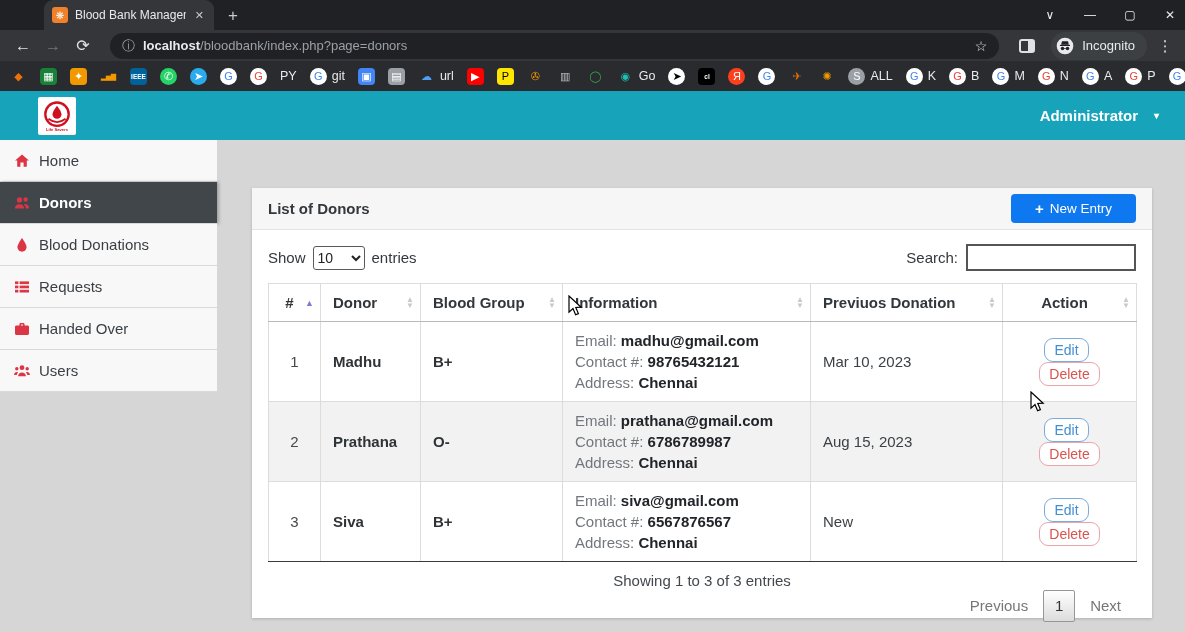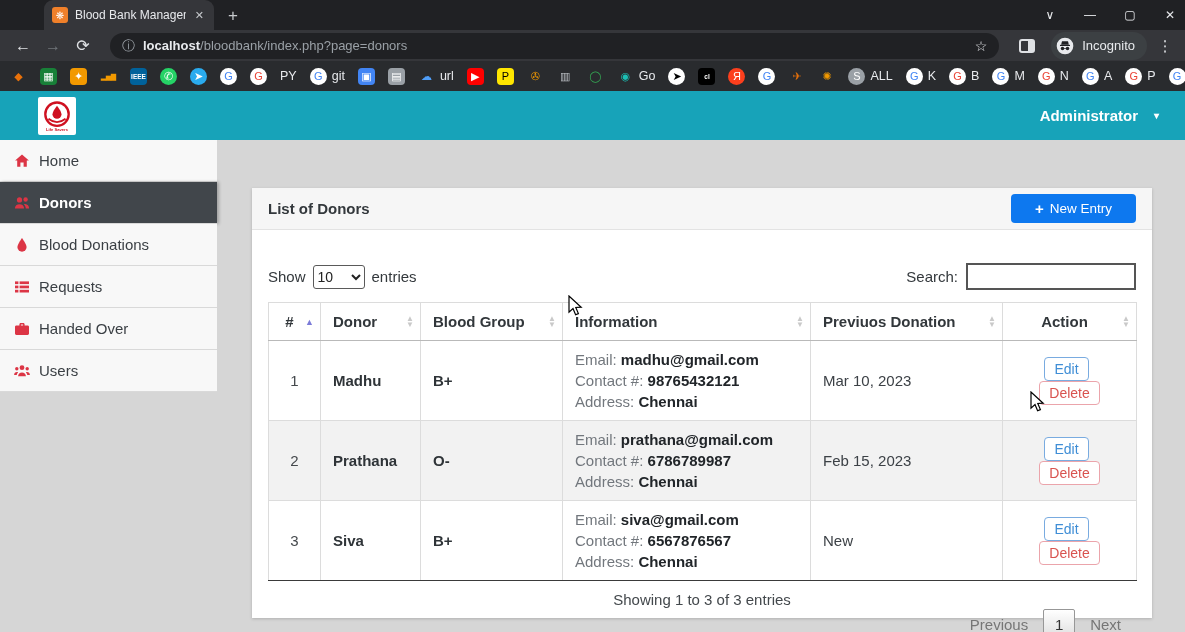--- a/index.html
+++ b/index.html
@@ -64,21 +64,21 @@
   .card { position:absolute; left:252px; top:48px; width:900px; height:430px; background:#fff;
           box-shadow:0 1px 3px rgba(0,0,0,.18); }
   .card-header { height:42px; background:#f6f6f6; border-bottom:1px solid #e3e3e3; display:flex;
                  align-items:center; padding:0 16px; }
   .card-title { font-size:15px; font-weight:bold; color:#33383c; }
   .btn-new { margin-left:auto; background:#0d78ef; color:#fff; border:none; border-radius:4px;
              font-size:13.5px; padding:6px 24px; display:flex; align-items:center; gap:6px;
              font-family:"Liberation Sans", sans-serif; }
   .btn-new .plus { font-weight:bold; font-size:15px; }
 
-  .controls { display:flex; align-items:center; margin:33px 16px 0 16px; font-size:15px; color:#33383c; }
+  .controls { display:flex; align-items:center; margin:14px 16px 0 16px; font-size:15px; color:#33383c; }
   .show-group { display:flex; align-items:center; gap:7px; }
   .entries-select { width:52px; height:24px; border:1px solid #5a5a5a; border-radius:3px; font-size:14px;
                     font-family:"Liberation Sans", sans-serif; color:#222; background:#fff; }
   .search-group { margin-left:auto; display:flex; align-items:center; gap:8px; }
   .search-input { width:170px; height:27px; border:2px solid #555; background:#fff; font-size:14px; padding:0 6px;
                   font-family:"Liberation Sans", sans-serif; }
 
   table.donors { border-collapse:collapse; table-layout:fixed; width:868px; margin:12px 16px 0 16px; }
   .donors th, .donors td { border:1px solid #dcdcdc; }
   .donors th { font-size:15px; font-weight:bold; color:#32373b; padding:9px 22px 9px 12px; position:relative;
@@ -89,21 +89,21 @@
   .donors td { font-size:15px; color:#3c4146; padding:8px 12px; height:78px; vertical-align:middle; }
   .donors tbody tr:nth-child(even) td { background:#f2f2f2; }
   .donors tbody tr:last-child td { border-bottom:1px solid #3a3a3a; }
   td.c-num { text-align:center; color:#45494d; }
   td.c-donor, td.c-bg { font-weight:bold; color:#2f3438; }
   .info-line { line-height:21px; }
   .info-label { color:#72777d; }
   .info-value { font-weight:bold; color:#212529; }
   td.c-action { text-align:center; }
   .btn-edit, .btn-delete { font-family:"Liberation Sans", sans-serif; font-size:14px; background:#fff;
-                           border-radius:4px; padding:3px 9px; }
+                           border-radius:9px; padding:3px 9px; }
   .btn-edit { color:#3f8ed6; border:1px solid #79abe0; margin-right:6px; }
   .btn-delete { color:#d9534f; border:1px solid #eba4ab; }
 
   .card-footer { display:flex; align-items:center; margin:10px 16px 0 16px; font-size:15px; color:#43484c;flex-direction:column; }
   .paging { margin-left:auto; display:flex; align-items:center; }
   .page-link { color:#767676; padding:8px 15px; font-size:15px; }
   .page-num { min-width:32px; height:32px; border:1px solid #979797; border-radius:2px; text-align:center;
               line-height:30px; background:linear-gradient(to bottom,#ffffff,#dcdcdc); color:#333; font-size:15px; }
 
   .cursor { position:absolute; width:19px; height:22px; pointer-events:none; z-index:50; }
@@ -397,21 +397,21 @@
           </tr>
           <tr>
             <td class="c-num">2</td>
             <td class="c-donor">Prathana</td>
             <td class="c-bg">O-</td>
             <td class="c-info">
               <div class="info-line"><span class="info-label">Email: </span><span class="info-value">prathana@gmail.com</span></div>
               <div class="info-line"><span class="info-label">Contact #: </span><span class="info-value">6786789987</span></div>
               <div class="info-line"><span class="info-label">Address: </span><span class="info-value">Chennai</span></div>
             </td>
-            <td class="c-prev">Feb 15, 2023</td>
+            <td class="c-prev">Aug 15, 2023</td>
             <td class="c-action"><button class="btn-edit">Edit</button><button class="btn-delete">Delete</button></td>
           </tr>
           <tr>
             <td class="c-num">3</td>
             <td class="c-donor">Siva</td>
             <td class="c-bg">B+</td>
             <td class="c-info">
               <div class="info-line"><span class="info-label">Email: </span><span class="info-value">siva@gmail.com</span></div>
               <div class="info-line"><span class="info-label">Contact #: </span><span class="info-value">6567876567</span></div>
               <div class="info-line"><span class="info-label">Address: </span><span class="info-value">Chennai</span></div>

